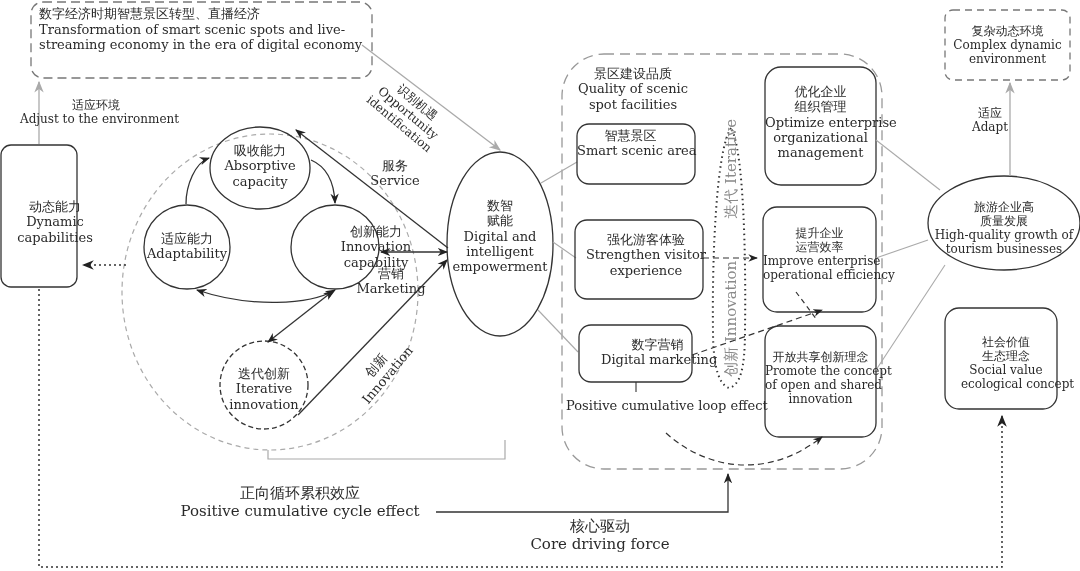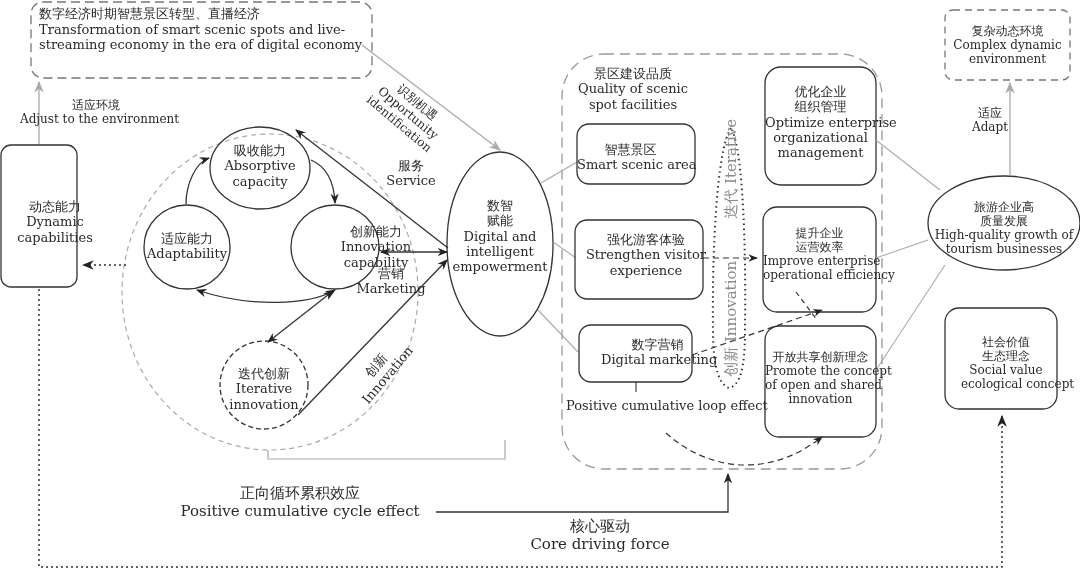--- a/index.html
+++ b/index.html
@@ -130,21 +130,21 @@
   <span class="en">Innovation</span>
   <span class="en">capability</span>
 </div>
 
 <div class="lbl f13" style="left:220px; top:366px; width:88px;">
   <span class="zh">迭代创新</span>
   <span class="en">Iterative</span>
   <span class="en">innovation</span>
 </div>
 
-<div class="lbl f13" style="left:370px; top:158px; width:50px;margin-left:16px;">
+<div class="lbl f13" style="left:370px; top:158px; width:50px;">
   <span class="zh">服务</span>
   <span class="en">Service</span>
 </div>
 
 <div class="lbl f13" style="left:356px; top:266px; width:70px;">
   <span class="zh">营销</span>
   <span class="en">Marketing</span>
 </div>
 
 <div class="lbl f13" style="left:342px; top:355px; width:80px; transform:rotate(-50deg);">
@@ -165,21 +165,21 @@
   <span class="en">intelligent</span>
   <span class="en">empowerment</span>
 </div>
 
 <div class="lbl f13" style="left:568px; top:66px; width:130px;">
   <span class="zh">景区建设品质</span>
   <span class="en">Quality of scenic</span>
   <span class="en">spot facilities</span>
 </div>
 
-<div class="lbl f13" style="left:577px; top:142px; width:107px;">
+<div class="lbl f13" style="left:577px; top:128px; width:107px;">
   <span class="zh">智慧景区</span>
   <span class="en">Smart scenic area</span>
 </div>
 
 <div class="lbl f13" style="left:575px; top:232px; width:142px;">
   <span class="zh">强化游客体验</span>
   <span class="en">Strengthen visitor</span>
   <span class="en">experience</span>
 </div>
 

